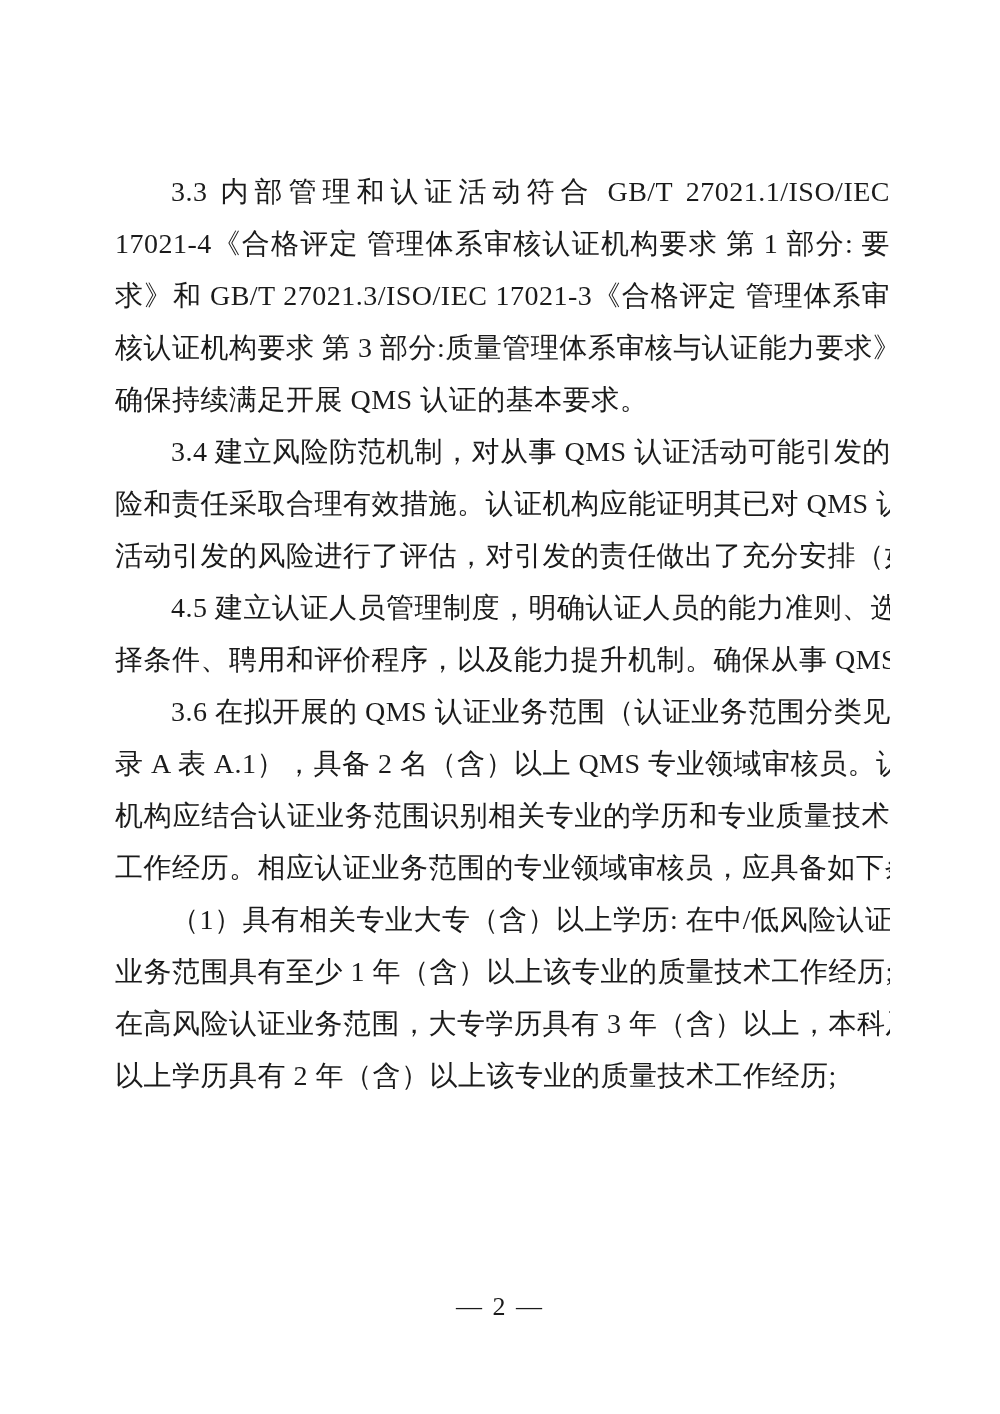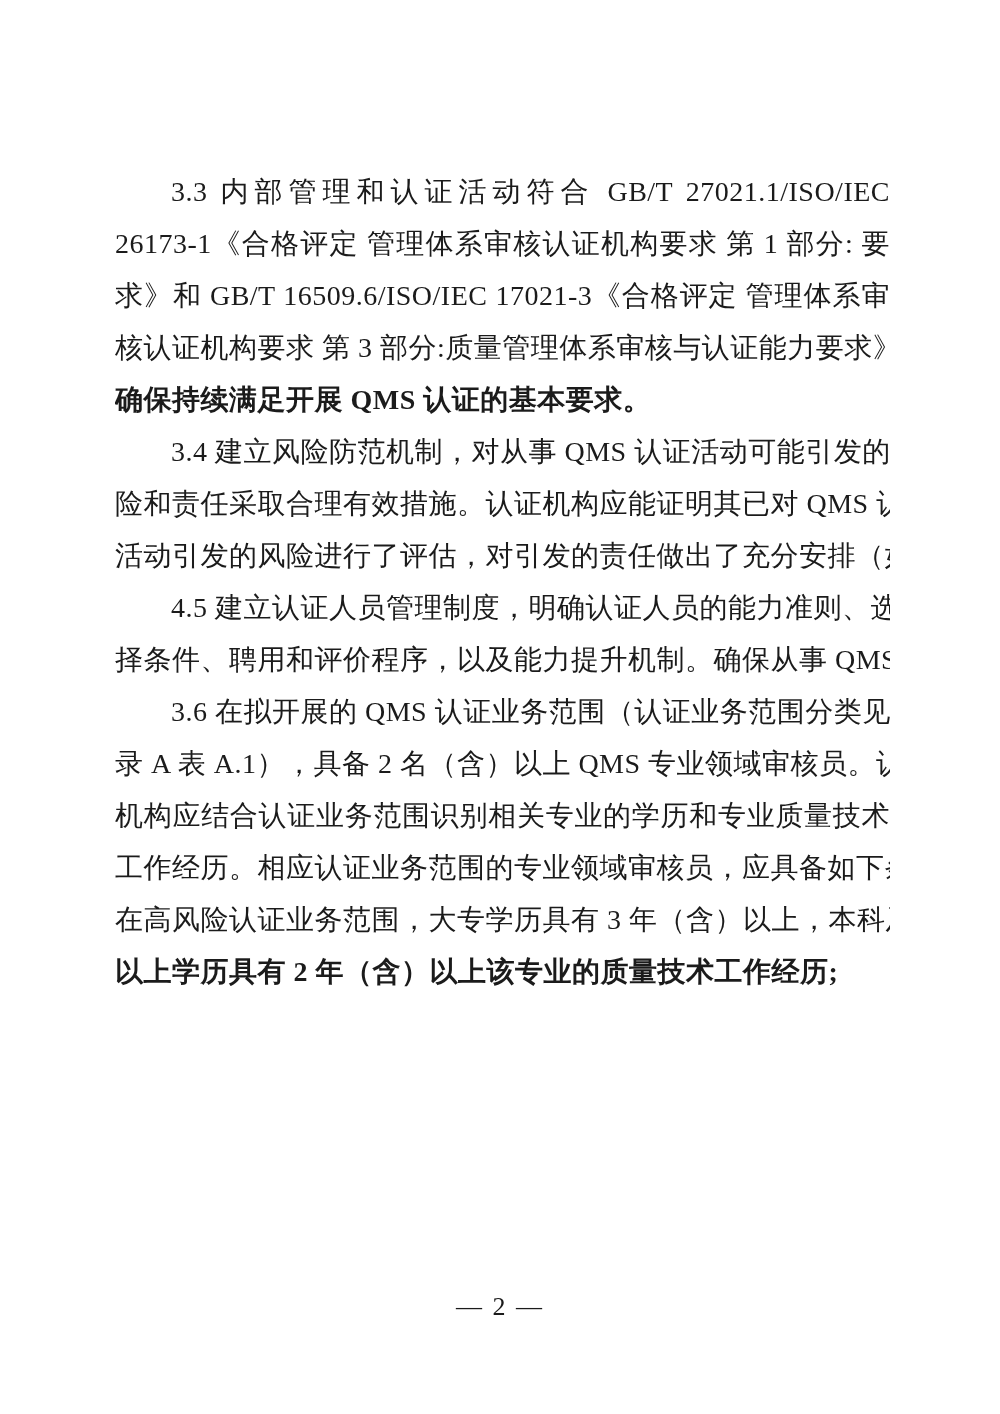--- a/index.html
+++ b/index.html
@@ -41,21 +41,20 @@
     text-align-last: justify;
     height: 52px;
     overflow: hidden;
   }
 
   .line.indent { text-indent: 2em; }
 
   .line.last {
     text-align-last: left;
     white-space: normal;
-    font-weight: bold;
   }
 
   .footer {
     position: absolute;
     top: 1281px;
     left: 0;
     width: 1000px;
     text-align: center;
     font-size: 26px;
     line-height: 52px;
@@ -65,22 +64,22 @@
 </style>
 </head>
 <body>
 
 <div class="page">
 
   <div class="doc-body">
 
     <div class="para">
       <div class="line indent">3.3 内部管理和认证活动符合 GB/T 27021.1/ISO/IEC</div>
-      <div class="line">26173-1《合格评定 管理体系审核认证机构要求 第 1 部分: 要</div>
-      <div class="line">求》和 GB/T 16509.6/ISO/IEC 17021-3《合格评定 管理体系审</div>
+      <div class="line">17021-4《合格评定 管理体系审核认证机构要求 第 1 部分: 要</div>
+      <div class="line">求》和 GB/T 27021.3/ISO/IEC 17021-3《合格评定 管理体系审</div>
       <div class="line">核认证机构要求 第 3 部分:质量管理体系审核与认证能力要求》,</div>
       <div class="line last">确保持续满足开展 QMS 认证的基本要求。</div>
     </div>
 
     <div class="para">
       <div class="line indent">3.4 建立风险防范机制，对从事 QMS 认证活动可能引发的风</div>
       <div class="line">险和责任采取合理有效措施。认证机构应能证明其已对 QMS 认证</div>
       <div class="line">活动引发的风险进行了评估，对引发的责任做出了充分安排（如</div>
     </div>
 
@@ -90,20 +89,22 @@
     </div>
 
     <div class="para">
       <div class="line indent">3.6 在拟开展的 QMS 认证业务范围（认证业务范围分类见附</div>
       <div class="line">录 A 表 A.1），具备 2 名（含）以上 QMS 专业领域审核员。认证</div>
       <div class="line">机构应结合认证业务范围识别相关专业的学历和专业质量技术</div>
       <div class="line">工作经历。相应认证业务范围的专业领域审核员，应具备如下条</div>
     </div>
 
     <div class="para">
+      <div class="line indent">（1）具有相关专业大专（含）以上学历: 在中/低风险认证</div>
+      <div class="line">业务范围具有至少 1 年（含）以上该专业的质量技术工作经历;</div>
       <div class="line">在高风险认证业务范围，大专学历具有 3 年（含）以上，本科及</div>
       <div class="line last">以上学历具有 2 年（含）以上该专业的质量技术工作经历;</div>
     </div>
 
   </div>
 
   <div class="footer">— 2 —</div>
 
 </div>
 

